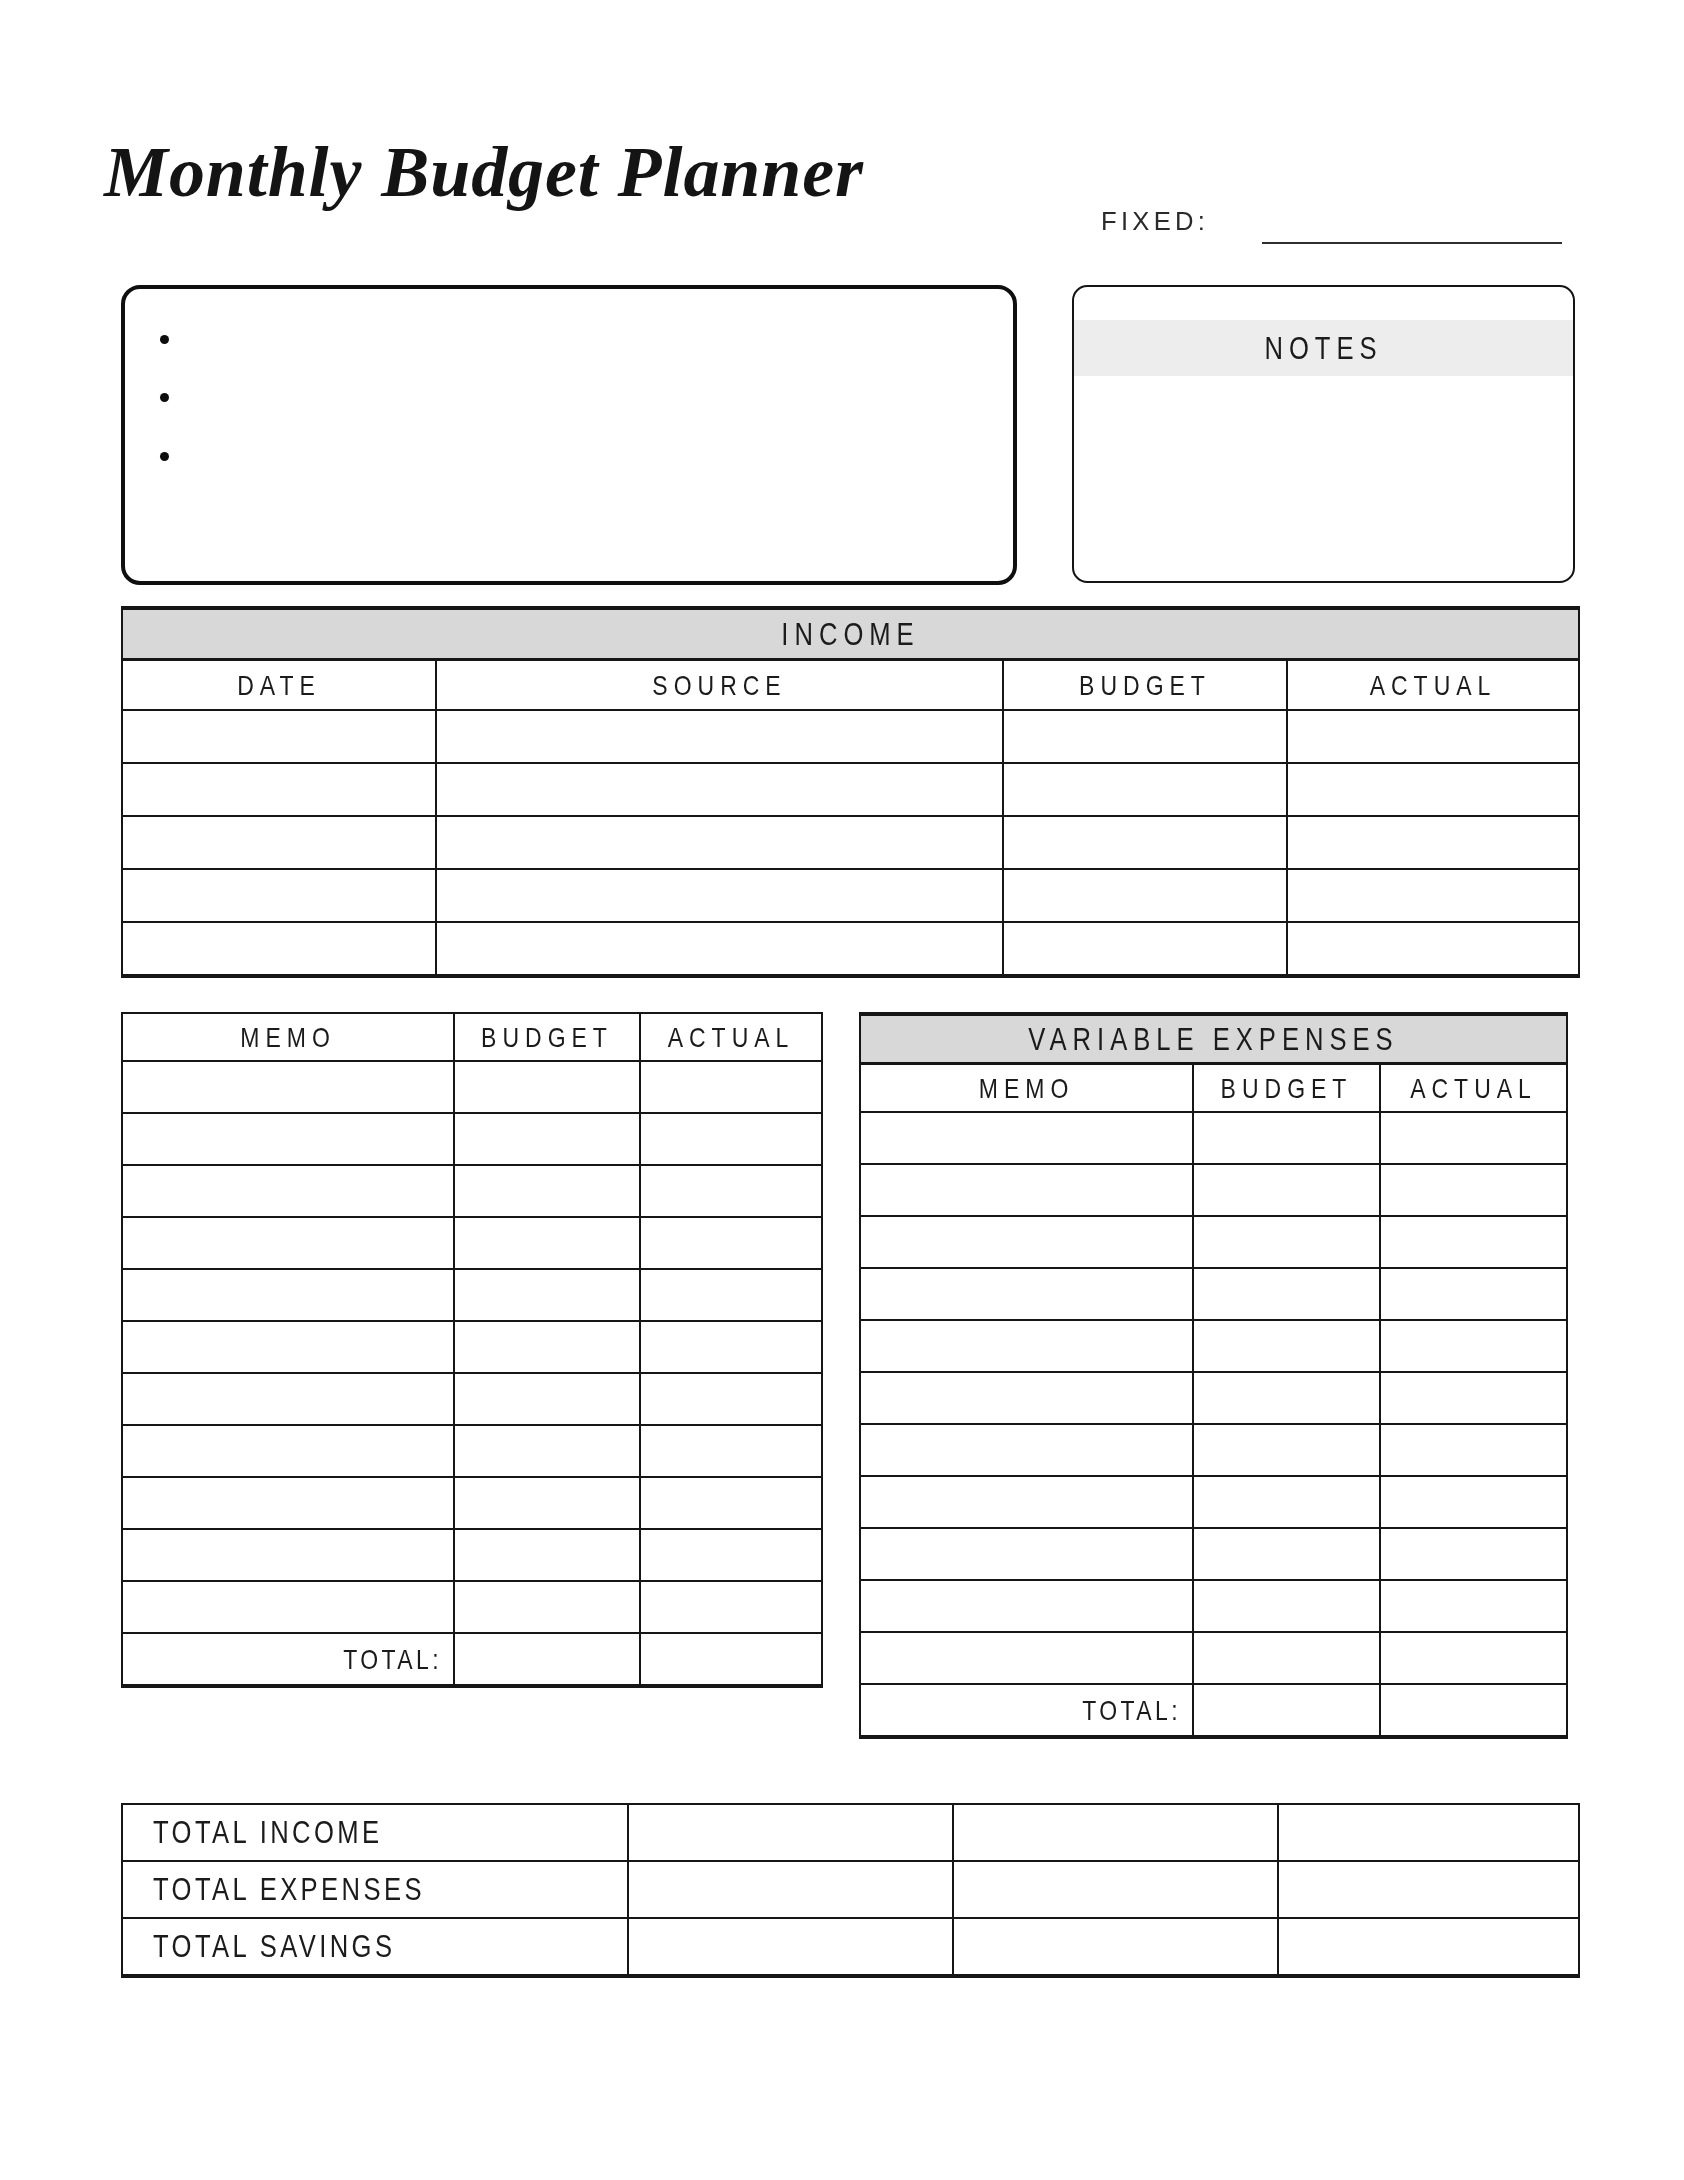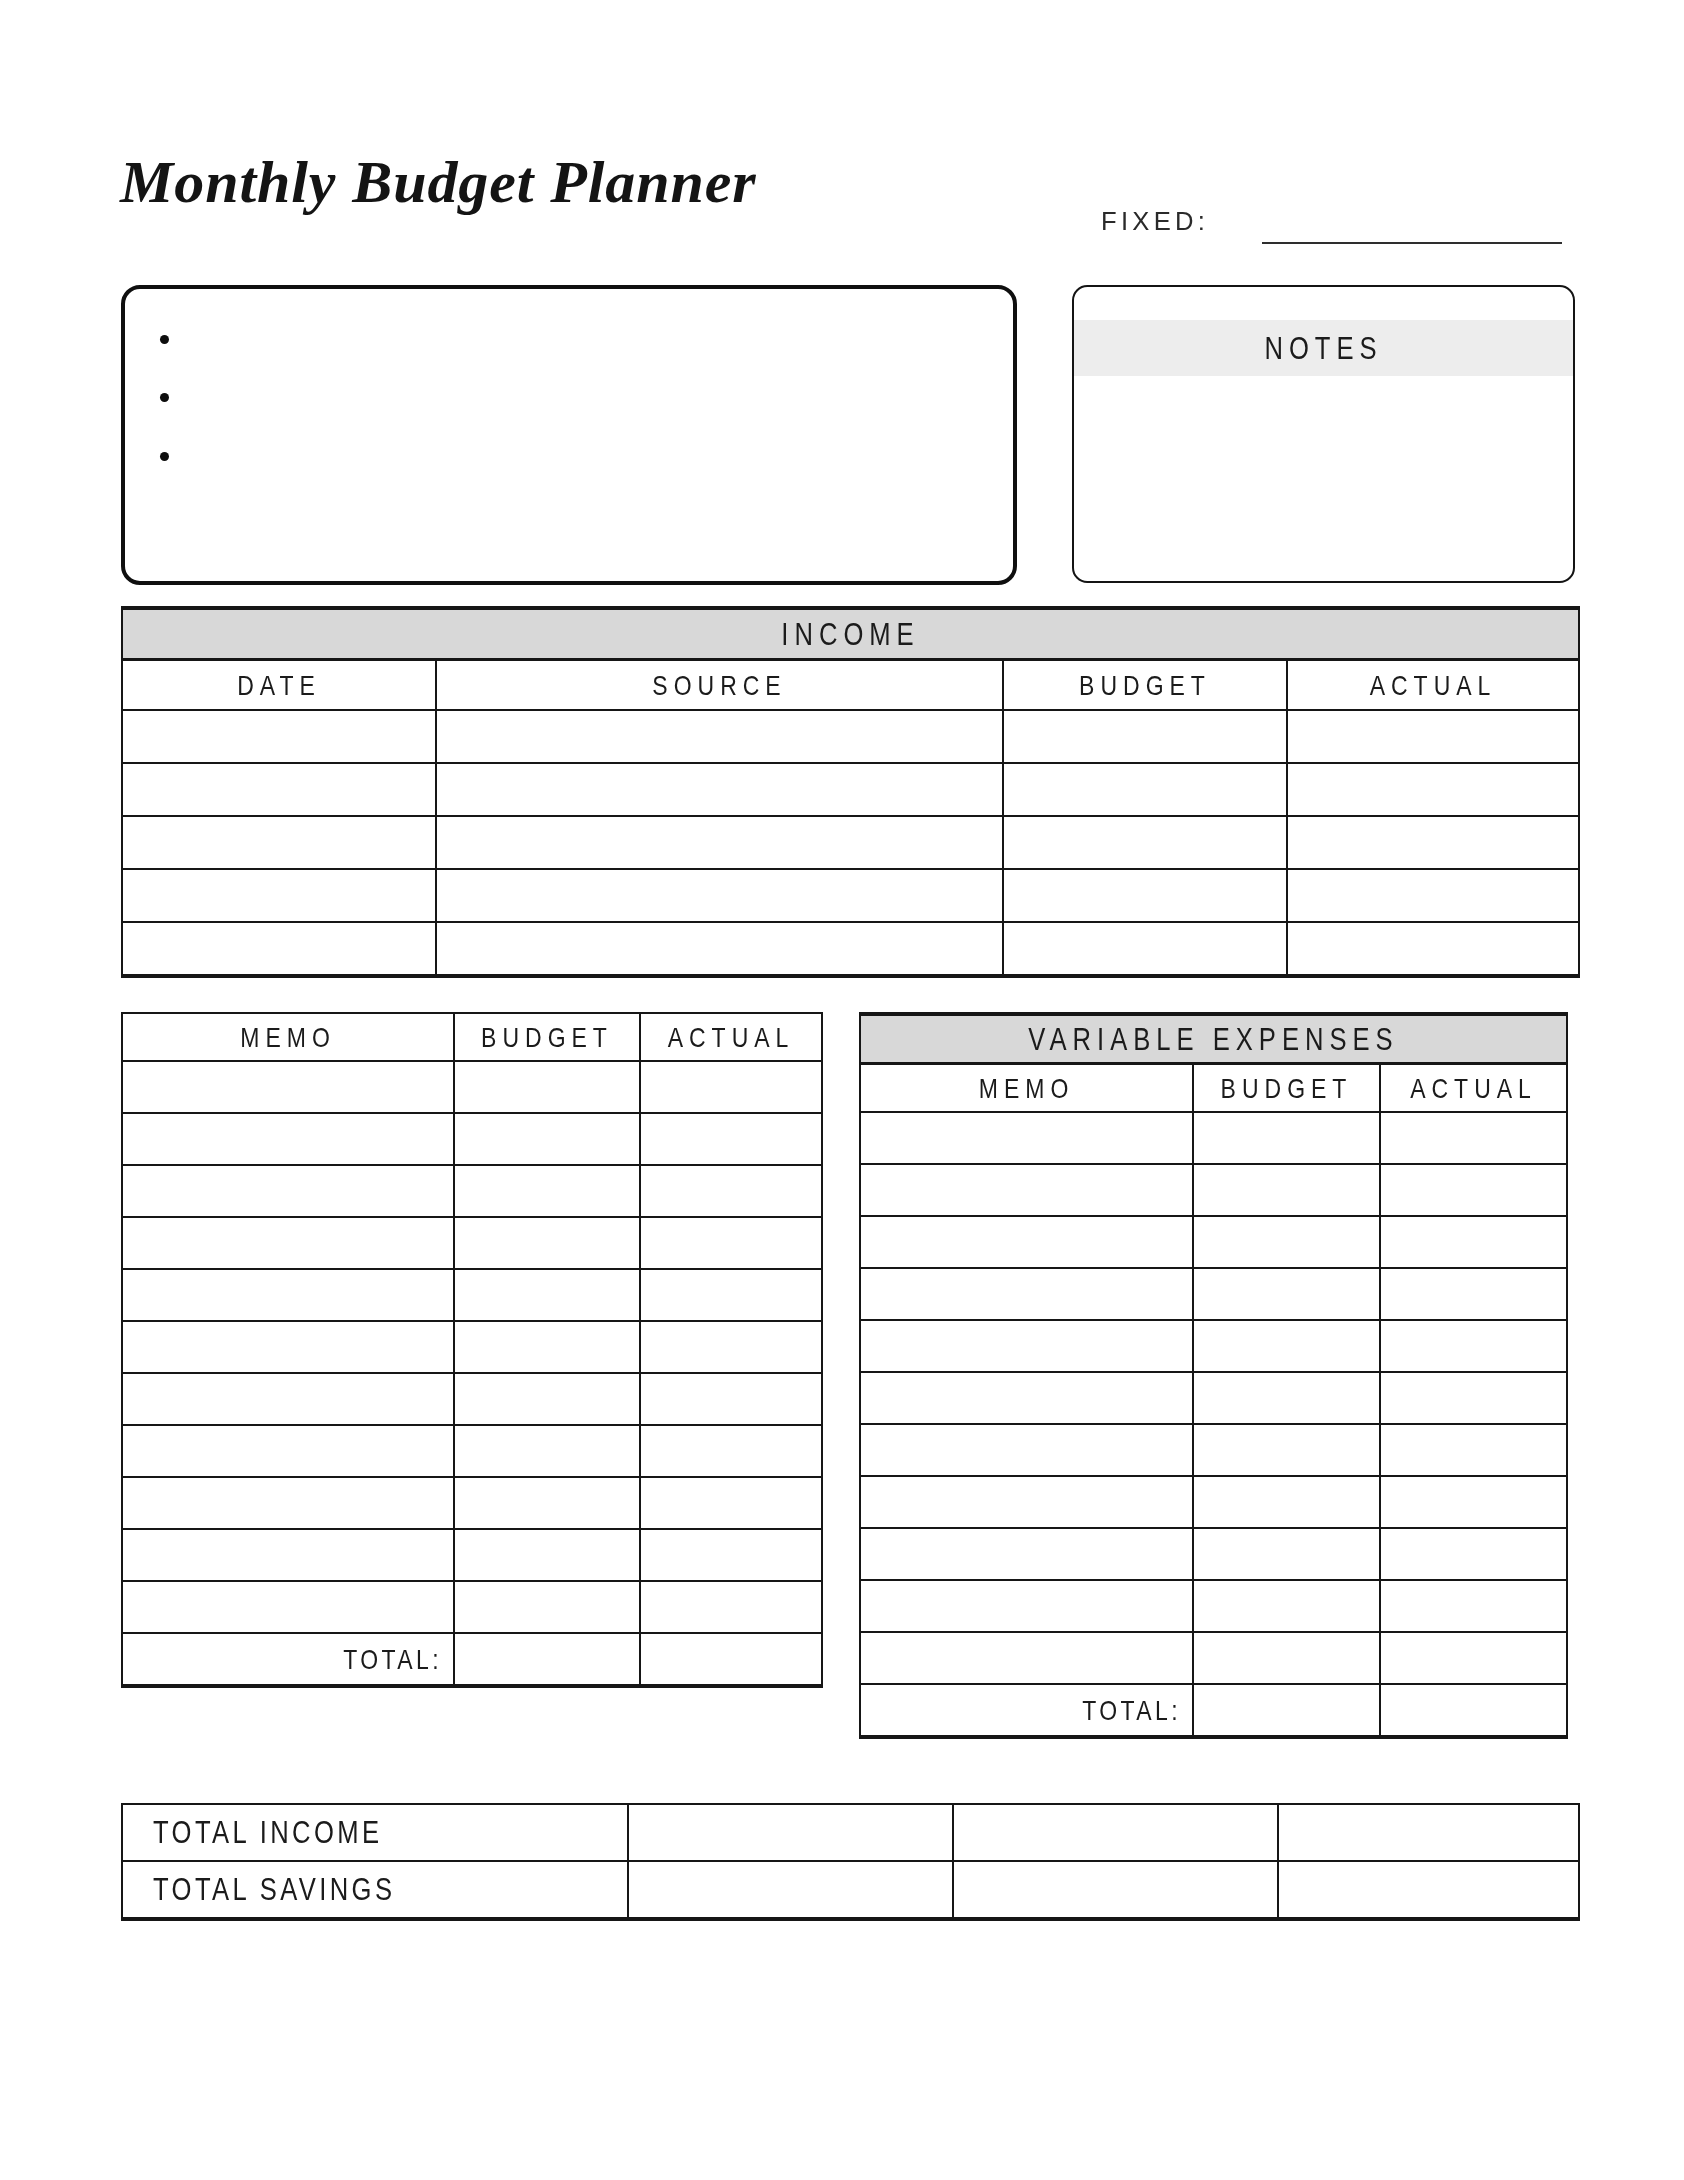--- a/index.html
+++ b/index.html
@@ -13,24 +13,24 @@
   .page{
     position:relative;
     width:1685px;height:2181px;
     background:var(--page);
     font-family:"Liberation Sans", sans-serif;
     color:var(--ink);
     overflow:hidden;
   }
   
   .title{
-    position:absolute;left:104px;top:133px;margin:16px;
+    position:absolute;left:104px;top:133px;margin:0;
     font-family:"Liberation Serif", serif;
     font-style:italic;font-weight:700;
-    font-size:60px;line-height:1.1;
+    font-size:72px;line-height:1.1;
     letter-spacing:0.9px;color:#141414;white-space:nowrap;
   }
   .month-label{
     position:absolute;left:1101px;top:207px;
     font-size:25.6px;letter-spacing:4.3px;color:#2a2a2a;
   }
   .month-line{
     position:absolute;left:1262px;top:213px;width:300px;height:29px;
     border-bottom:2.6px solid #2e2e2e;
   }
@@ -334,20 +334,26 @@
         <col style="width:301px">
       </colgroup>
     <tbody>
     <tr>
       <td class="slabel"><span class="ct t-label">TOTAL INCOME</span></td>
       <td></td>
           <td></td>
           <td></td>
     </tr>
     <tr>
+      <td class="slabel"><span class="ct t-label">TOTAL EXPENSES</span></td>
+      <td></td>
+          <td></td>
+          <td></td>
+    </tr>
+    <tr>
       <td class="slabel"><span class="ct t-label">TOTAL SAVINGS</span></td>
       <td></td>
           <td></td>
           <td></td>
     </tr>
   </tbody>
     </table>
 
 </div>
 

